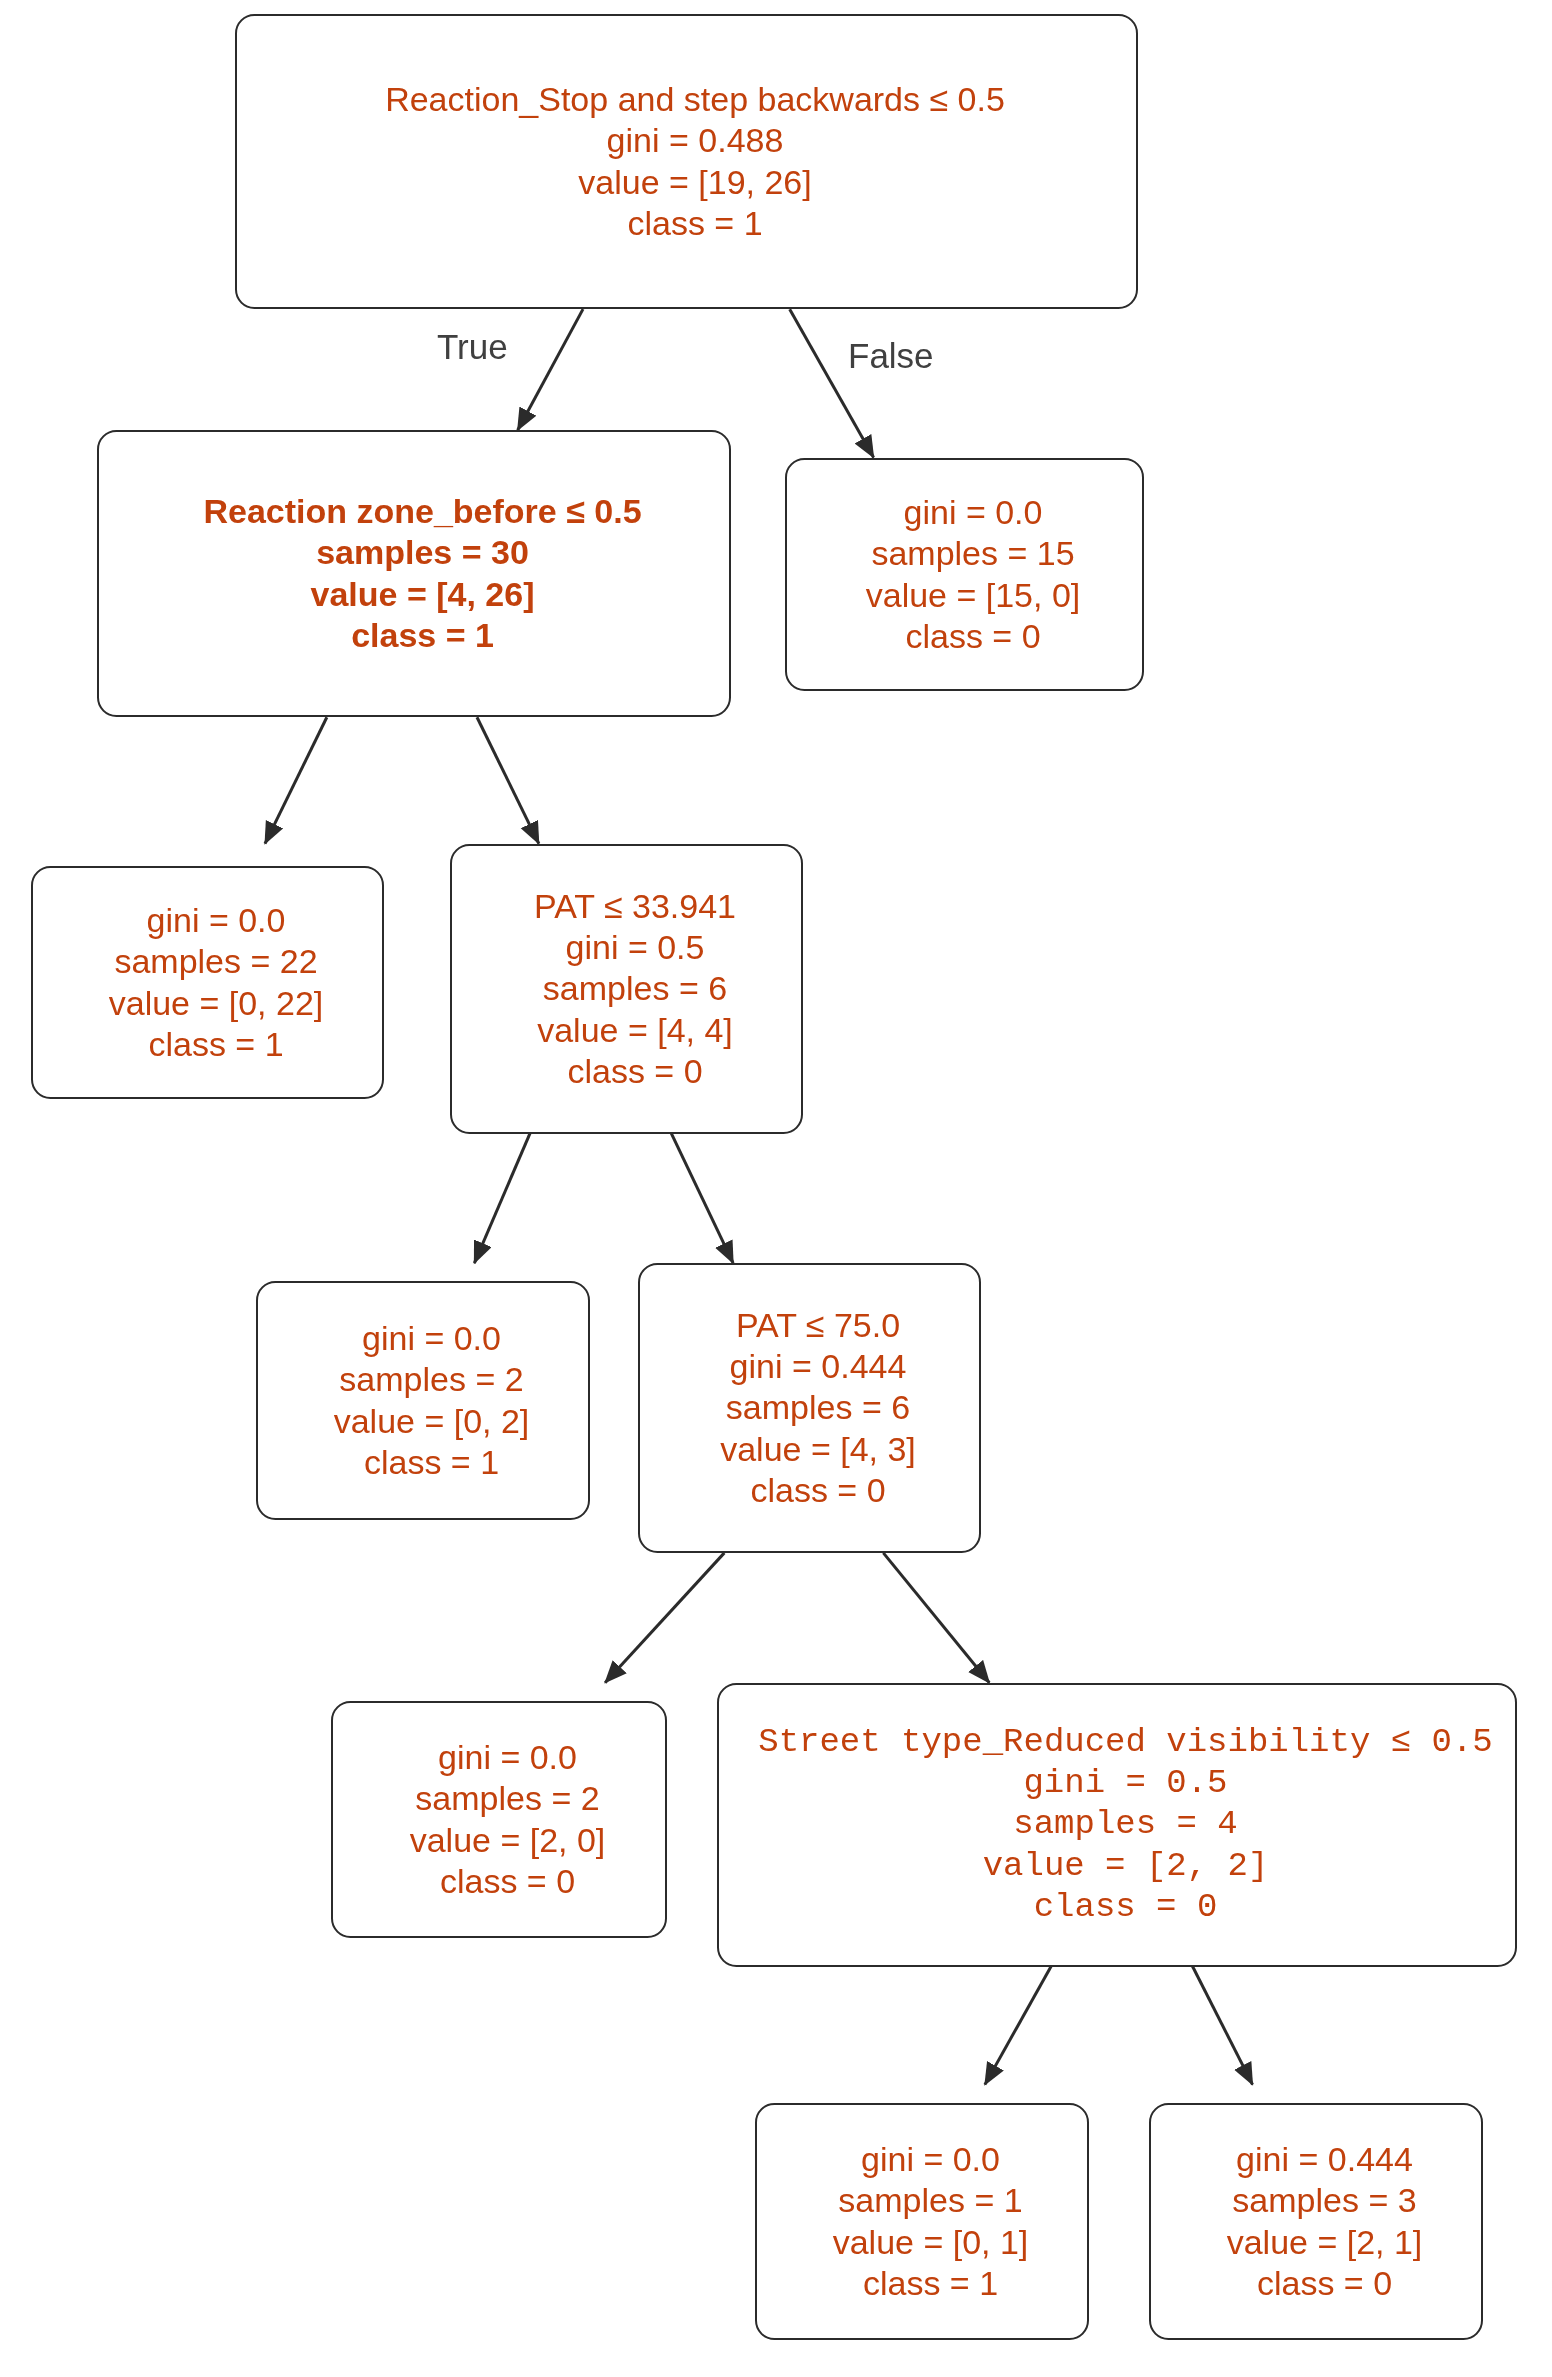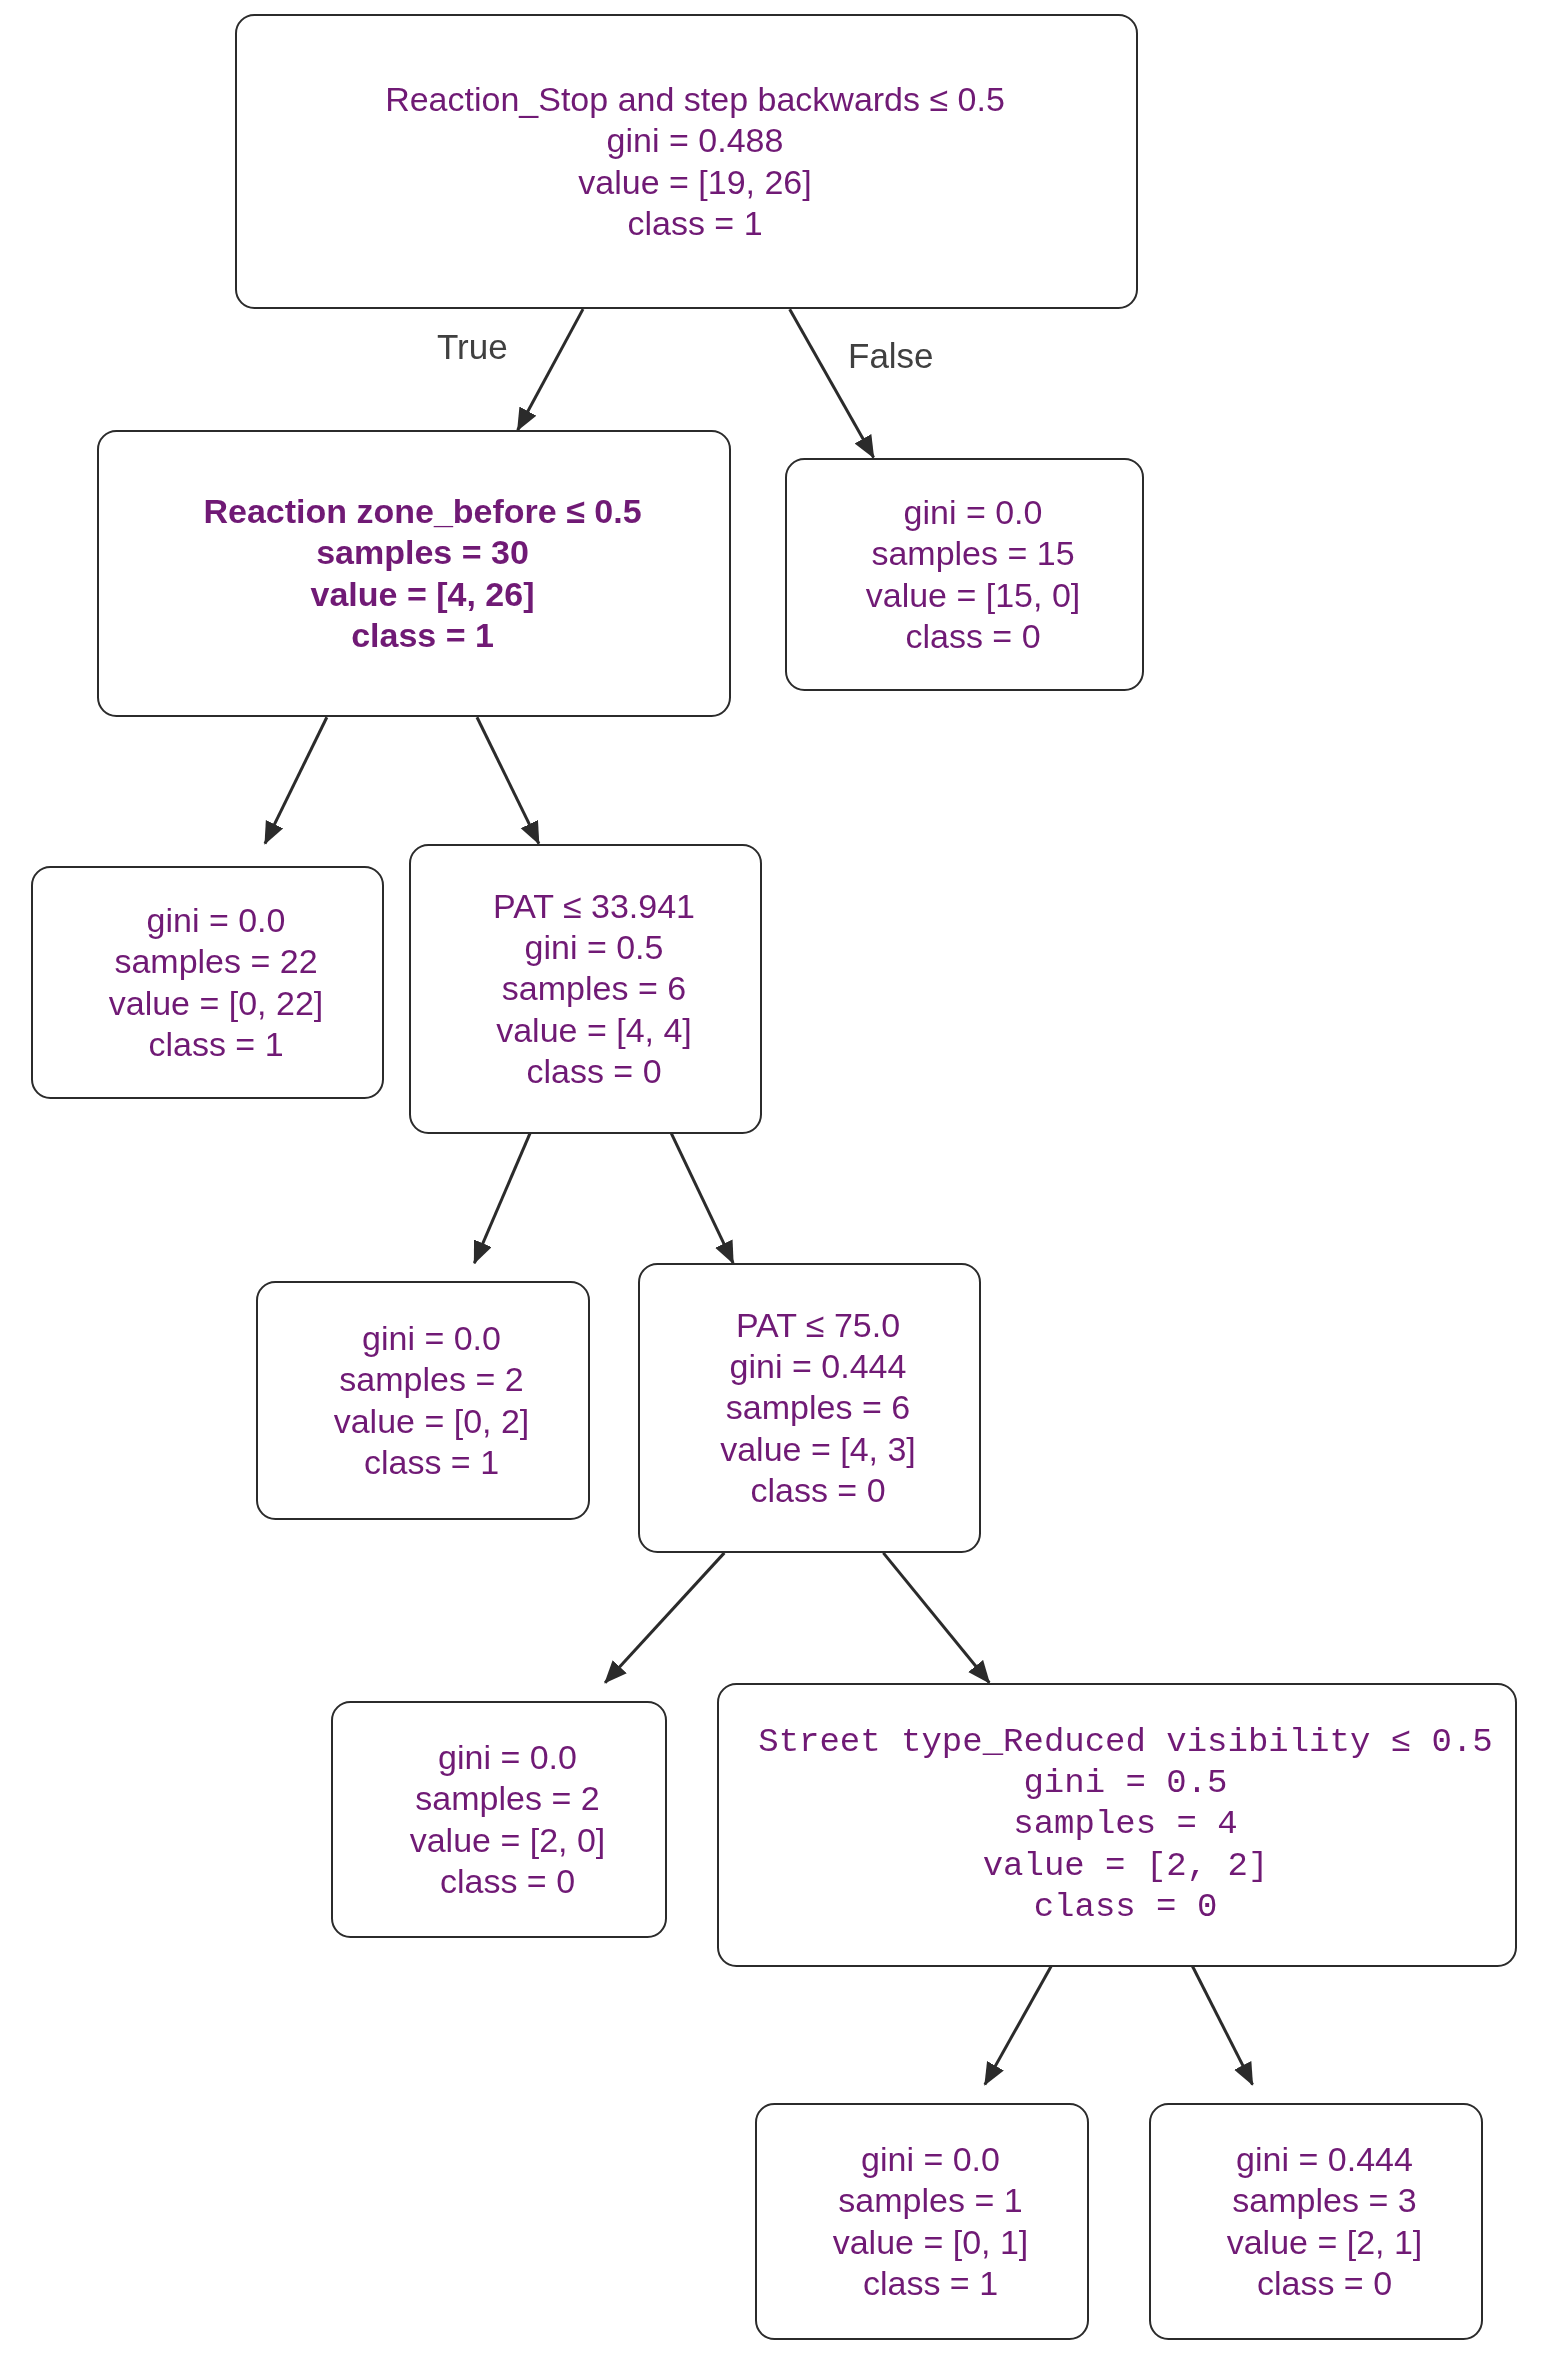--- a/index.html
+++ b/index.html
@@ -24,21 +24,21 @@
     width: 1552px;
     height: 2377px;
   }
   .node {
     position: absolute;
     box-sizing: border-box;
     border: 2.1px solid #2b2b2b;
     border-radius: 19.4px;
     background: #ffffff;
     text-align: center;
-    color: #701a75;
+    color: #c2410c;
     font-size: 34px;
     line-height: 1.215;
     padding-top: 8.8px;
     padding-bottom: 8.8px;
     white-space: nowrap;
     display: flex;
     flex-direction: column;
     justify-content: center;
     align-items: center;
     padding-left: 17px;
@@ -111,21 +111,21 @@
     <span class="ln">class = 0</span>
   </div>
 
   <div class="node" style="left:31px; top:866px; width:353px; height:233px;">
     <span class="ln">gini = 0.0</span>
     <span class="ln">samples = 22</span>
     <span class="ln">value = [0, 22]</span>
     <span class="ln">class = 1</span>
   </div>
 
-  <div class="node" style="left:409px; top:844px; width:353px; height:290px;">
+  <div class="node" style="left:450px; top:844px; width:353px; height:290px;">
     <span class="ln">PAT ≤ 33.941</span>
     <span class="ln">gini = 0.5</span>
     <span class="ln">samples = 6</span>
     <span class="ln">value = [4, 4]</span>
     <span class="ln">class = 0</span>
   </div>
 
   <div class="node" style="left:256px; top:1281px; width:334px; height:239px;">
     <span class="ln">gini = 0.0</span>
     <span class="ln">samples = 2</span>

